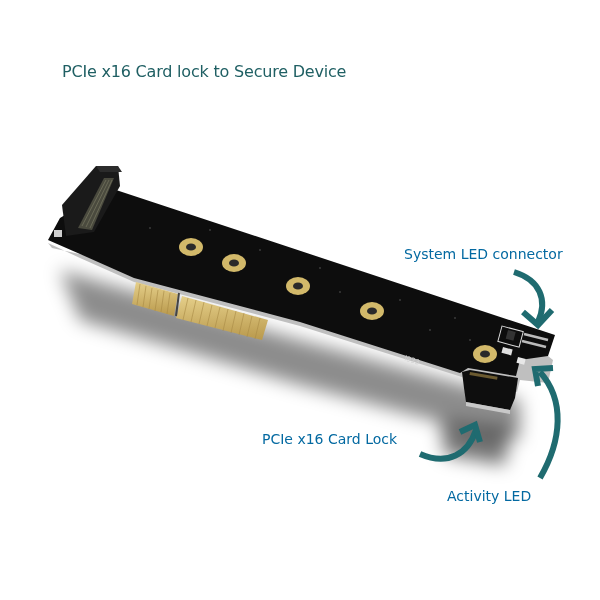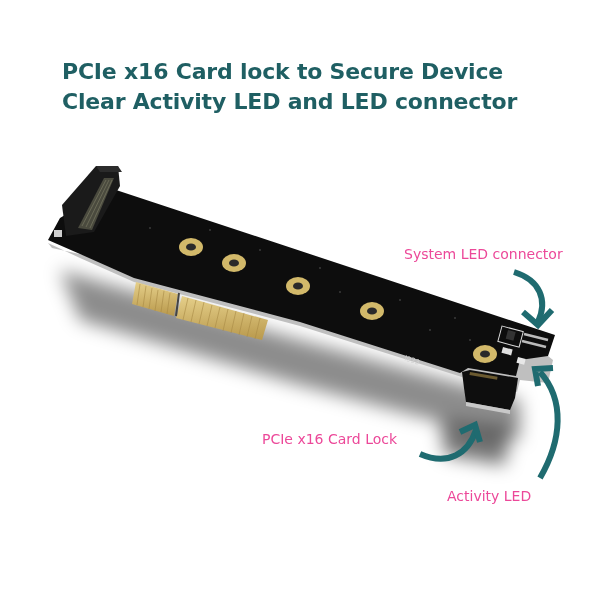--- a/index.html
+++ b/index.html
@@ -13,49 +13,48 @@
       position: relative;
       overflow: hidden;
       font-family: "DejaVu Sans", "Liberation Sans", sans-serif;
     }
     .title {
       position: absolute;
       left: 62px;
       top: 57px;
       margin: 0;
       color: #1f5f63;
-      font-weight: bold;
-      font-size: 22px;
+      font-weight: normal;
+      font-size: 16px;
       line-height: 30px;
       letter-spacing: -0.2px;
       font-family: "DejaVu Sans", sans-serif;
     }
     .title span { display: block; white-space: nowrap; }
     .label {
       position: absolute;
-      color: #ec4899;
+      color: #0369a1;
       font-size: 14px;
       white-space: nowrap;
       font-family: "DejaVu Sans", sans-serif;
     }
     #lbl-sysled { left: 404px; top: 246px; }
     #lbl-lock { left: 262px; top: 431px; }
     #lbl-act { left: 447px; top: 488px; }
     svg.art {
       position: absolute;
       left: 0; top: 0;
       width: 600px; height: 600px;
     }
   </style>
 </head>
 <body>
 
 <h1 class="title">
   <span>PCIe x16 Card lock to Secure Device</span>
-  <span>Clear Activity LED and LED connector</span>
 </h1>
 
 <svg class="art" viewBox="0 0 600 600">
   <defs>
     <radialGradient id="shadowG" cx="50%" cy="50%" r="50%">
       <stop offset="0%" stop-color="#000" stop-opacity="0.55"></stop>
       <stop offset="100%" stop-color="#000" stop-opacity="0"></stop>
     </radialGradient>
     <filter id="blur8" x="-20%" y="-50%" width="140%" height="200%">
       <feGaussianBlur stdDeviation="9"></feGaussianBlur>

